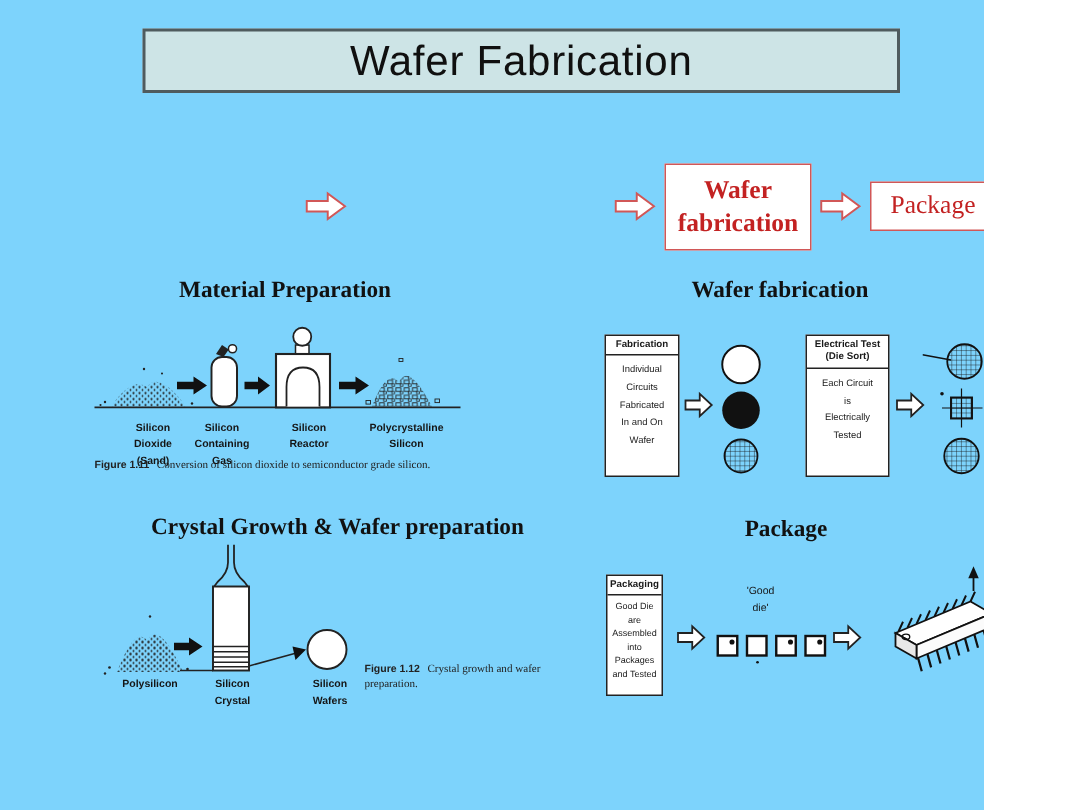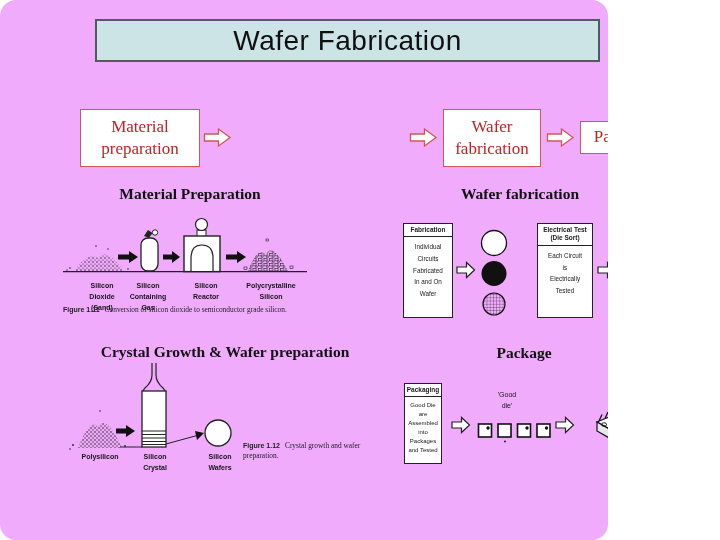--- a/index.html
+++ b/index.html
@@ -1,18 +1,18 @@
 <!DOCTYPE html>
 <html><head>
 <meta charset="utf-8">
 <style>
   * { margin:0; padding:0; box-sizing:border-box; }
   html,body { background:#fff; }
-  .slide { position:relative; width:608px; height:540px; background:#f0abfc;
-           font-family:"Liberation Sans", sans-serif; overflow:hidden; color:#1a1a1a;border-radius:16px; }
+  .slide { position:relative; width:656px; height:540px; background:#7dd3fc;
+           font-family:"Liberation Sans", sans-serif; overflow:hidden; color:#1a1a1a; }
   .abs { position:absolute; }
 
   .title-box { left:95px; top:19px; width:505px; height:43px;
                background:#cde4e6; border:2px solid #4f5b5e;
                display:flex; align-items:center; justify-content:center;
                font-size:28px; color:#101010; letter-spacing:0.5px; }
 
   .flow-box { border:1.4px solid #d15757; color:#c32222;
               font-family:"Liberation Serif", serif; font-size:17px; line-height:1.32;
               display:flex; align-items:center; justify-content:center;
@@ -37,29 +37,27 @@
                      font-size:7px; margin-right:5px; }
   .nowrap { white-space:nowrap; }
 </style>
 </head>
 <body>
 
 <div class="slide">
 
   <div class="abs title-box">Wafer Fabrication</div>
 
-  <div class="abs flow-box" style="left:80px; top:109px; width:120px; height:58px;">Material
-preparation</div>
   <svg class="abs" style="left:203px; top:127px;" width="29" height="21">
     <path d="M1.5,7 H15.5 V2 L27,10.5 L15.5,19 V14 H1.5 Z" fill="#fff" stroke="#d15757" stroke-width="1.3"></path>
   </svg>
   <svg class="abs" style="left:409px; top:127px;" width="29" height="21">
     <path d="M1.5,7 H15.5 V2 L27,10.5 L15.5,19 V14 H1.5 Z" fill="#fff" stroke="#d15757" stroke-width="1.3"></path>
   </svg>
-  <div class="abs flow-box" style="left:443px; top:109px; width:98px; height:58px;">Wafer
+  <div class="abs flow-box" style="left:443px; top:109px; width:98px; height:58px;font-weight:bold;">Wafer
 fabrication</div>
   <svg class="abs" style="left:546px; top:127px;" width="29" height="21">
     <path d="M1.5,7 H15.5 V2 L27,10.5 L15.5,19 V14 H1.5 Z" fill="#fff" stroke="#d15757" stroke-width="1.3"></path>
   </svg>
   <div class="abs flow-box" style="left:580px; top:121px; width:84px; height:33px;">Package</div>
 
   <div class="abs sec-head" style="left:70px; top:185px; width:240px;">Material Preparation</div>
 
   <svg class="abs" style="left:60px; top:213px;" width="250" height="62">
     <defs>

